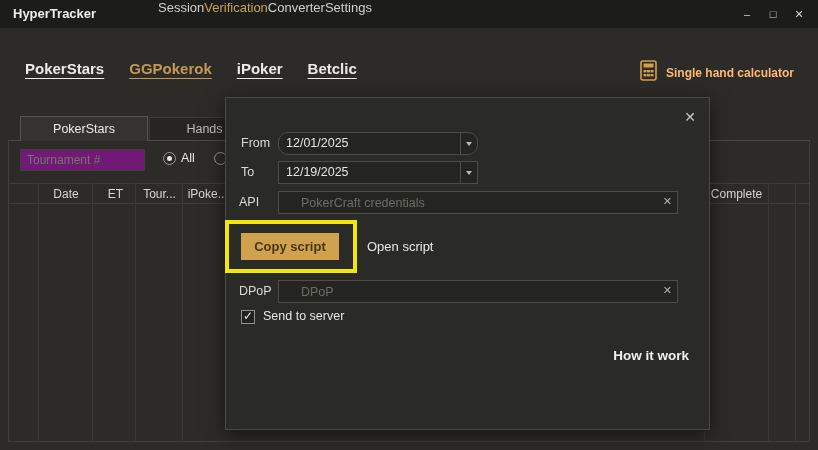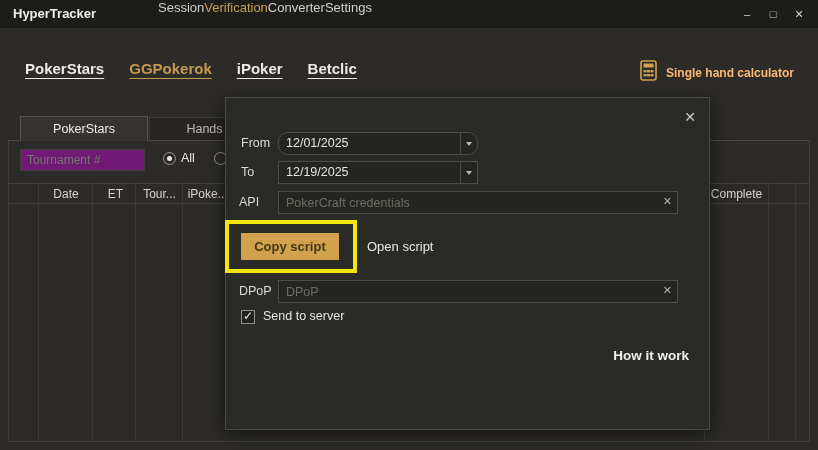--- a/index.html
+++ b/index.html
@@ -58,21 +58,21 @@
   .dialog { position:absolute; left:225px; top:97px; width:485px; height:333px; background:#2a2a27;
     border:1px solid #4a4942; box-shadow:0 4px 18px rgba(0,0,0,.55); z-index:10; }
   .dlg-close { position:absolute; right:13px; top:11px; font-size:14px; color:#cbc9c3; cursor:default; }
   .dlg-label { position:absolute; font-size:12.5px; color:#dcdad4; }
   .combo { position:absolute; width:200px; height:23px; background:#242420; border:1px solid #4f4e46; display:flex; }
   .combo-value { flex:1; padding:0 7px; line-height:21px; font-size:12.5px; color:#e6e4de; overflow:hidden; }
   .combo-btn { width:17px; border-left:1px solid #4f4e46; display:flex; align-items:center; justify-content:center; }
   .tri { width:0; height:0; border-left:3.5px solid transparent; border-right:3.5px solid transparent; border-top:4.5px solid #bdbbb3; }
   .input-wrap { position:absolute; width:400px; height:23px; }
   .input-wrap input { position:absolute; inset:0; width:100%; height:100%; background:#242420; border:1px solid #4f4e46;
-    padding:0 22px 0 7px; font-size:12.5px; color:#e6e4de; font-family:"Liberation Sans", sans-serif; }
+    padding:0 22px 0 22px; font-size:12.5px; color:#e6e4de; font-family:"Liberation Sans", sans-serif; }
   .input-wrap input::placeholder { color:#6e6d65; }
   .clear-x { position:absolute; right:6px; top:4px; font-size:11px; color:#b5b3ac; }
   .btn { position:absolute; border:none; background:#d1a24e; font-family:"Liberation Sans", sans-serif; font-weight:600; }
   .btn-copy { left:15px; top:135px; width:98px; height:27px; font-size:13px; color:#463613; }
   .btn-import { left:15px; top:246px; width:77px; height:26px; font-size:13px; color:#f9f5eb; }
   .highlight-rect { position:absolute; left:-1px; top:122px; width:132px; height:53px; border:4px solid #f1e70b; z-index:12; pointer-events:none; }
   .open-script { position:absolute; left:141px; top:141px; font-size:13px; color:#eae8e2; }
   .checkbox { position:absolute; left:15px; top:212px; width:14px; height:14px; background:#22221e; border:1px solid #95938a; }
   .check-glyph { position:absolute; left:1px; top:-2px; font-size:12px; color:#e8e6e0; }
   .cb-label { position:absolute; left:37px; top:211px; font-size:12.5px; color:#e8e6e0; }

